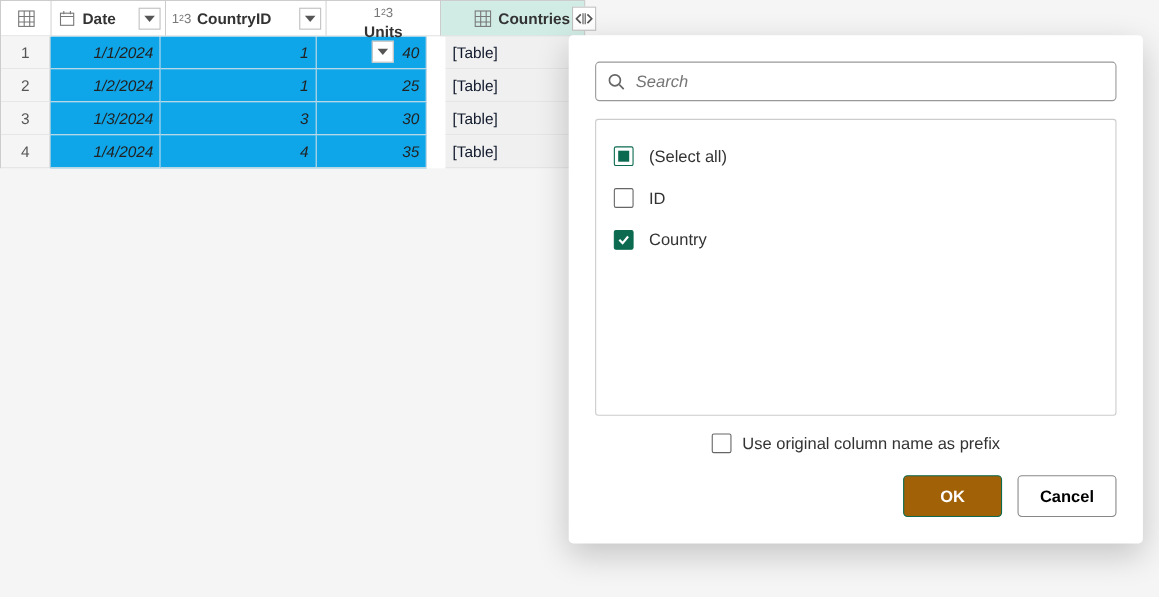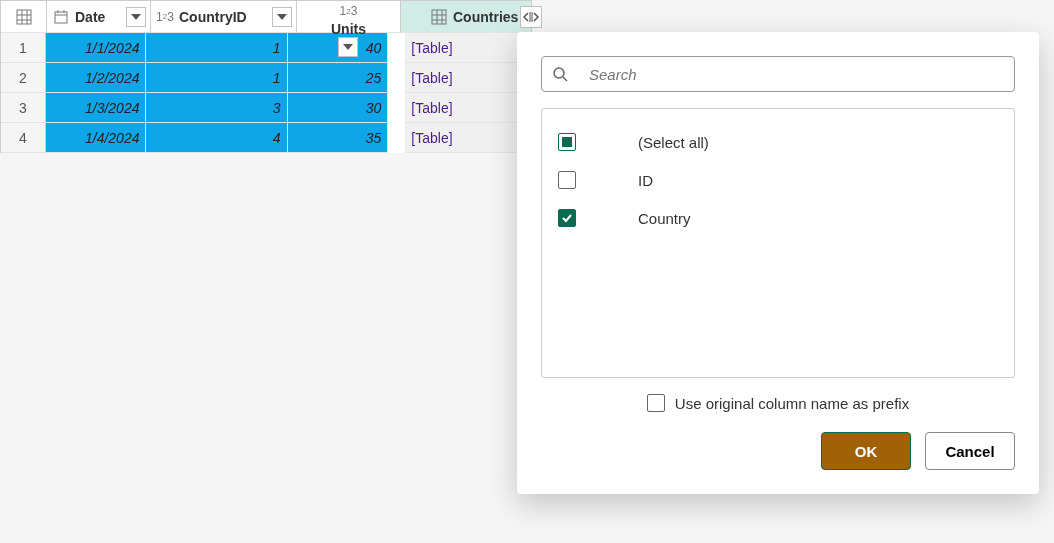--- a/index.html
+++ b/index.html
@@ -104,21 +104,21 @@
     .cell.rowhead {
       width: 46px;
       justify-content: center;
       background: #f5f5f5;
       border-right: 1px solid #ccc;
       color: #555;
     }
     .cell.date { width: 104px; justify-content: flex-end; font-style: italic; color: #222;}
     .cell.countryid { width: 146px; justify-content: flex-end; font-style: italic; color: #222;}
     .cell.units { width: 104px; justify-content: flex-end; font-style: italic; color: #222;}
-    .cell.countries { width: 131px; justify-content: flex-start; color: #4c1d95; background: #f0f0f0; margin-left: 17px;}
+    .cell.countries { width: 131px; justify-content: flex-start; color: #0f172a; background: #f0f0f0; margin-left: 17px;}
 
     .grid-wrap {
       position: relative;
       width: 532px;
       background: #f5f5f5;
     }
     .grid-outer {
       background: #f5f5f5;
       height: 543px;
     }
@@ -146,21 +146,21 @@
       padding: 0 10px;
     }
     .search-box svg { flex: 0 0 auto; }
     .search-box input {
       flex: 1 1 auto;
       border: none;
       outline: none;
       font-size: 15px;
       color: #666;
       font-style: italic;
-      margin-left: 19px;
+      margin-left: 8px;
       background: transparent;
     }
 
     .check-panel {
       border: 1px solid #ccc;
       border-radius: 3px;
       padding: 14px 16px;
       height: 270px;
       overflow: auto;
     }
@@ -189,21 +189,20 @@
       background: #0b6a4f;
     }
     .chk.checked {
       background: #0b6a4f;
       border-color: #0b6a4f;
       color: #fff;
     }
     .check-row .chk-label {
       font-size: 15px;
       color: #333;
-      margin-left: 48px;
     }
 
     .prefix-row {
       display: flex;
       align-items: center;
       padding: 0 2px;
       justify-content: center;
     }
     .prefix-row .chk { margin-right: 10px; }
     .prefix-row .chk-label { font-size: 15px; color: #333; }

